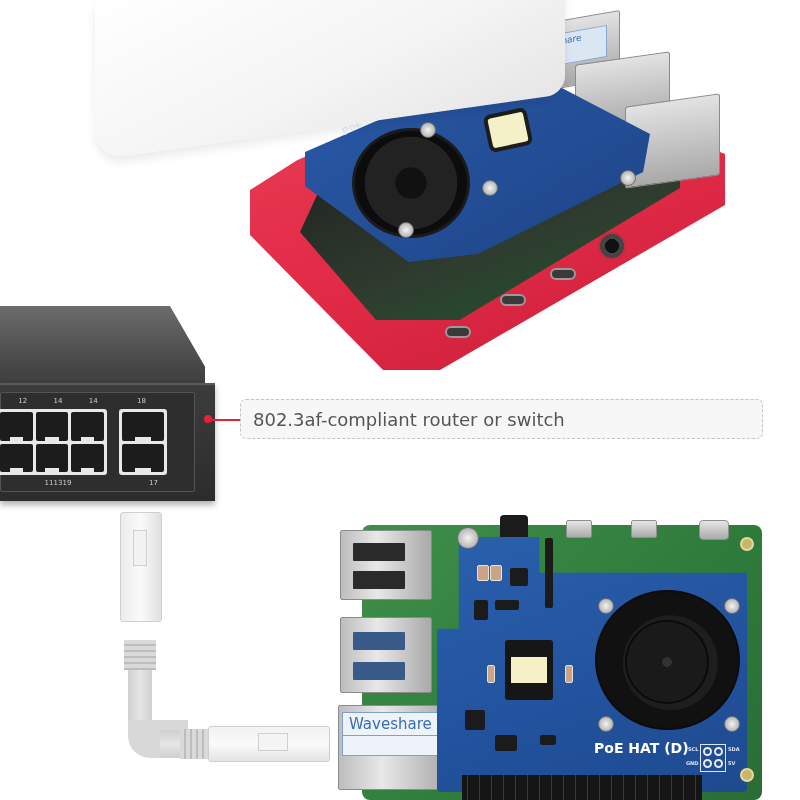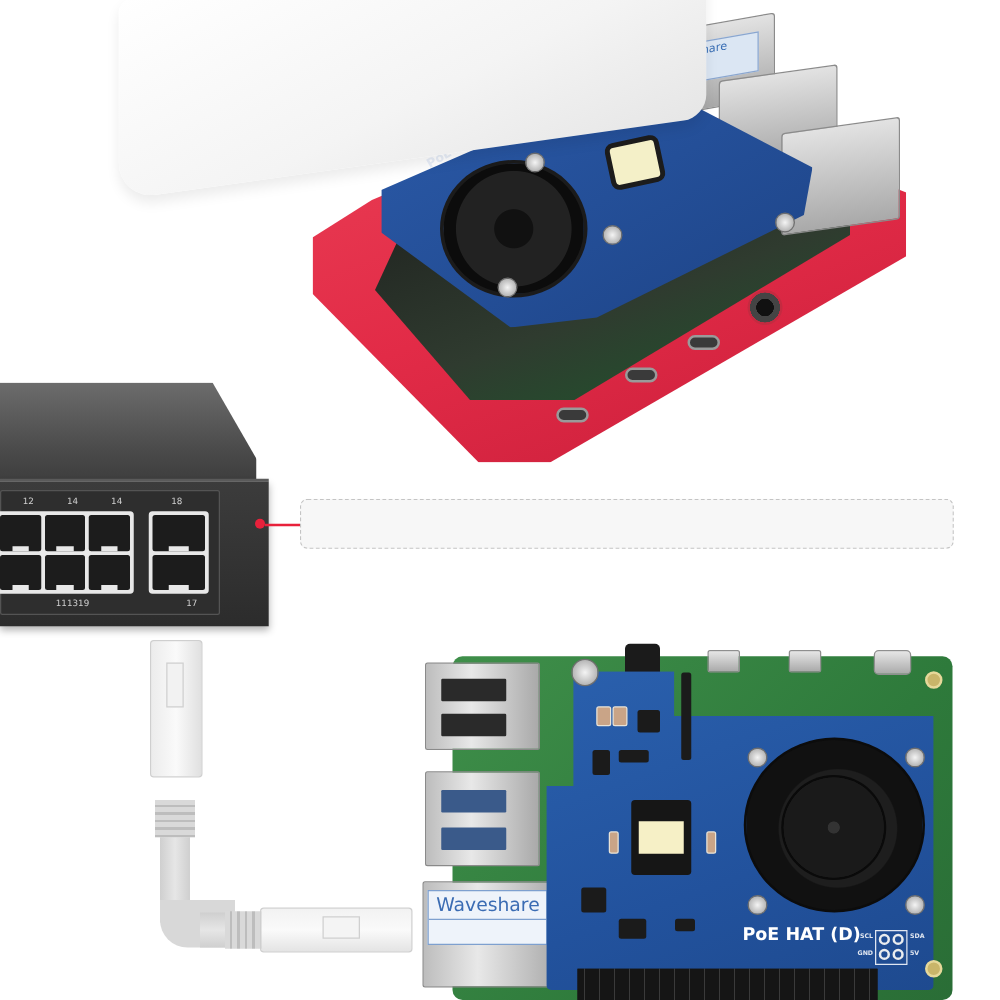--- a/index.html
+++ b/index.html
@@ -67,21 +67,21 @@
     background: linear-gradient(#6c6c6c, #4a4a4a 70%, #3e3e3e);
     clip-path: polygon(0 0, 170px 0, 215px 78px, 0 78px);
   }
   .switch-face {
     left: 0; top: 383px; width: 215px; height: 118px;
     background: linear-gradient(#3c3c3c, #2c2c2c);
     border-top: 2px solid #5a5a5a;
     box-shadow: 0 4px 6px rgba(0,0,0,0.3);
   }
   .switch-panel {
-    left: 0; top: 392px; width: 176px; height: 100px;
+    left: 0; top: 392px; width: 195px; height: 100px;
     border: 1px solid #545454; border-radius: 2px; background: #2e2e2e;
   }
   .port-block {
     background: #e8e8e8; border-radius: 3px; padding: 3px;
     display: grid; gap: 3px;
   }
   .rj45 {
     background: #1c1c1c; border-radius: 2px; position: relative;
   }
   .rj45::after {
@@ -236,20 +236,21 @@
       <div class="rj45"></div>
       <div class="rj45"></div>
     </div>
     <span class="abs port-num" style="left:148px;top:86px">17</span>
   </div>
   <div class="abs switch-led"></div>
 </div>
 
 <div class="abs callout-line"></div>
 <div class="abs callout">
+  <span class="callout-text">802.3af-compliant router or switch</span>
 </div>
 
 <div>
   <div class="abs cable-v"></div>
   <div class="abs cable-bend"></div>
   <div class="abs cable-h"></div>
   <div class="abs boot-top"></div>
   <div class="abs plug-top"></div>
   <div class="abs plug-top-clip"></div>
   <div class="abs boot-right"></div>

